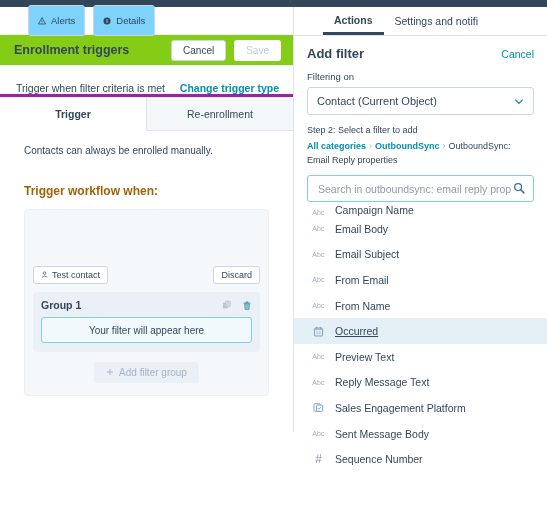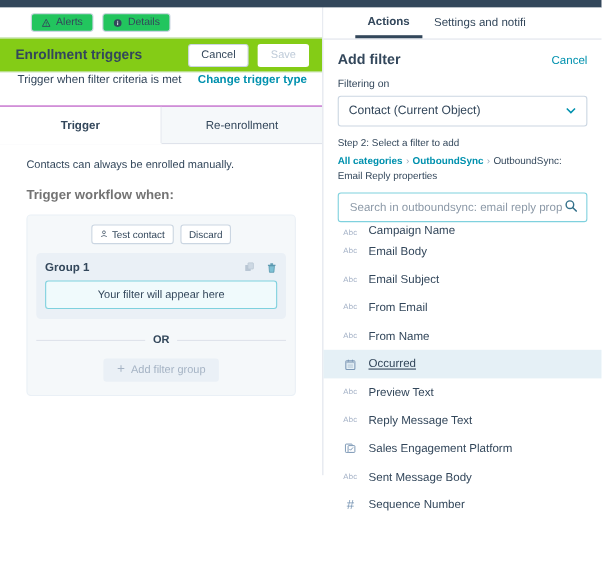--- a/index.html
+++ b/index.html
@@ -21,69 +21,69 @@
   .leftpane {
     position: absolute; top: 7px; left: 0; width: 293px; height: 517px;
     background: #ffffff;
   }
   .lp-actionbar {
     height: 27px; background: #ffffff; display: flex; align-items: center;
     padding-left: 28px; gap: 8px;
   }
   .btn-outline {
     display: inline-flex; align-items: center; gap: 5px;
-    height: 17px; padding: 0 9px;
+    height: 31px; padding: 0 9px;
     border: 1px solid #cbd6e2; border-radius: 3px;
-    background: #22c55e; color: #33475b; font-size: 9.5px;
+    background: #7dd3fc; color: #33475b; font-size: 9.5px;
     white-space: nowrap;
   }
   .btn-outline .ic { display: inline-flex; color: #33475b; }
 
   .enr-header {
     height: 32px; border-top: 1px solid #eaf0f6; border-bottom: 1px solid #eaf0f6;
     background: #84cc16; display: flex; align-items: center;
     padding: 0 12px 0 14px; gap: 8px;
   }
   .enr-title { font-size: 12.5px; font-weight: bold; color: #33475b; flex: 1; }
   .hdr-btn {
     height: 21px; padding: 0 11px; border-radius: 3px; font-size: 10px;
     display: inline-flex; align-items: center; justify-content: center;
   }
   .hdr-btn.cancel { border: 1px solid #cbd6e2; background: #fff; color: #33475b; }
   .hdr-btn.save { border: 1px solid transparent; background: #ffffff; color: #bfcbd9; }
 
   .trigger-row {
-    height: 31px; display: flex; align-items: flex-start;
+    height: 31px; display: flex; align-items: flex-end;
     padding: 0 14px 0 16px; background: #ffffff;
-    border-bottom: 1px solid #a21caf;
+    border-bottom: 3px solid #a21caf;
   }
   .trigger-row .txt { font-size: 10.5px; color: #33475b; }
   .trigger-row .lnk {
     margin-left: auto; font-size: 10.5px; font-weight: bold; color: #0091ae;
   }
 
   .tabs { display: flex; height: 34px; border-bottom: 1px solid #dfe3eb; }
   .tab {
     flex: 1; display: flex; align-items: center; justify-content: center;
     font-size: 10.5px; color: #33475b; background: #f5f8fa;
     border-right: 1px solid #dfe3eb;
   }
   .tab:last-child { border-right: none; }
   .tab.active { background: #ffffff; font-weight: bold; border-bottom: 1px solid #fff;
                 margin-bottom: -1px; }
 
   .lp-body { padding: 14px 24px 0 24px; }
   .note { font-size: 10px; color: #33475b; }
-  .section-title { font-size: 12px; font-weight: bold; color: #737373; margin-top: 14px; }
+  .section-title { font-size: 12px; font-weight: bold; color: #a16207; margin-top: 28px; }
 
   .filter-card {
     margin-top: 11px; background: #f5f8fa; border: 1px solid #eaf0f6;
     border-radius: 4px; padding: 8px 8px 12px 8px;
   }
-  .card-tools { display: flex; justify-content: center; gap: 6px; }
+  .card-tools { display: flex; justify-content: space-between; gap: 6px; margin-top: 48px; }
   .tool-btn {
     display: inline-flex; align-items: center; gap: 4px; height: 18px;
     padding: 0 7px; border: 1px solid #cbd6e2; border-radius: 3px;
     background: #ffffff; font-size: 9px; color: #33475b; white-space: nowrap;
   }
 
   .group-box {
     margin-top: 8px; background: #eaf0f6; border-radius: 4px;
     padding: 7px 8px 9px 8px;
   }
@@ -265,23 +265,20 @@
                   <rect x="6" y="1.5" width="4" height="2" fill="#4a8fa8"></rect>
                   <path d="M4 5.5 H12 L11.2 14.5 H4.8 Z" fill="#7fc0d4" stroke="#4a8fa8" stroke-width="1"></path>
                 </svg>
             </span>
           </div>
           <div class="filter-placeholder">
             <span>Your filter will appear here</span>
           </div>
         </div>
 
-        <div class="or-row">
-          <span class="or-label">OR</span>
-        </div>
 
         <div class="add-group-row">
           <div class="add-group">
             <span>
               <svg width="8" height="8" viewBox="0 0 16 16">
                   <rect x="7.1" y="2" width="1.8" height="12" fill="#a5b3c4"></rect>
                   <rect x="2" y="7.1" width="12" height="1.8" fill="#a5b3c4"></rect>
                 </svg>
             </span>
             <span>Add filter group</span>

